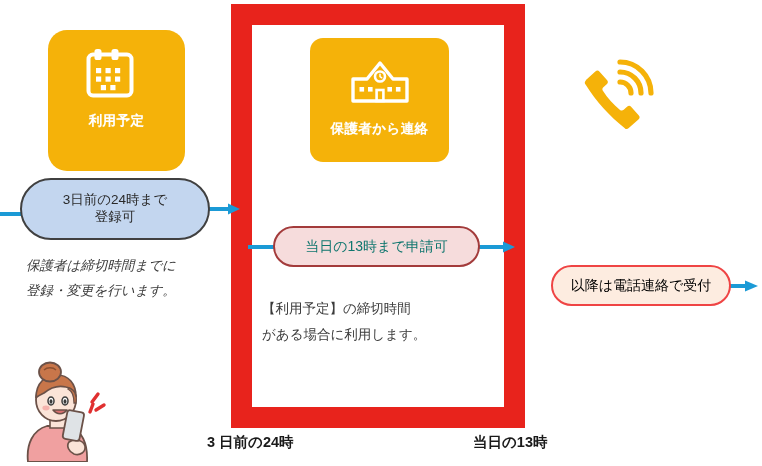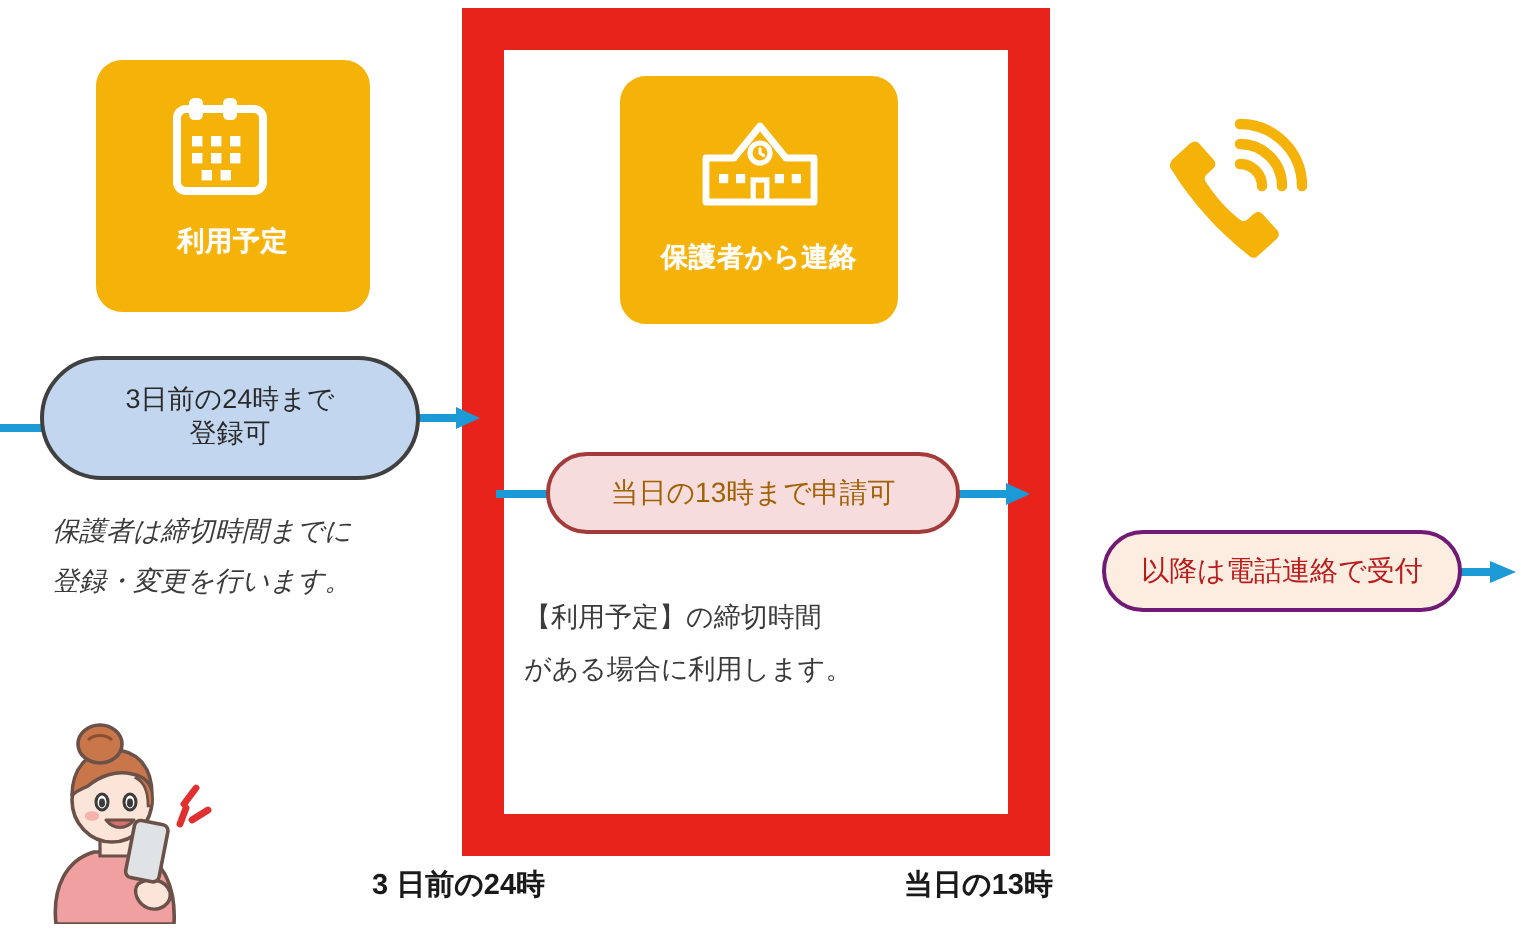--- a/index.html
+++ b/index.html
@@ -42,21 +42,21 @@
   .tile {
     position: absolute;
     border-radius: 13px;
     background: #f5b209;
     display: flex;
     flex-direction: column;
     align-items: center;
     justify-content: flex-start;
     box-sizing: border-box;
   }
-  .tile-left  { left: 48px;  top: 30px; width: 137px; height: 126px; padding-top: 16px; }
+  .tile-left  { left: 48px;  top: 30px; width: 137px; height: 141px; padding-top: 16px; border-radius: 19px; }
   .tile-mid   { left: 310px; top: 38px; width: 139px; height: 124px; padding-top: 16px; }
   .tile-label {
     color: #ffffff;
     font-size: 13.5px;
     font-weight: bold;
     letter-spacing: 0.4px;
     margin-top: 6px;
     text-shadow: 0 0 1px rgba(255,255,255,0.35);
   }
   .tile-glyph { width: 66px; height: 60px; display: block; }
@@ -85,28 +85,28 @@
     left: 20px;  top: 178px;  width: 190px; height: 62px;
     background: #c3d6ef;
     border: 2px solid #404040;
     color: #2a2a2a;
     font-size: 13.5px;
   }
   .pill-pink {
     left: 273px; top: 226px;  width: 207px; height: 41px;
     background: #f6dcdc;
     border: 2px solid #a33b3b;
-    color: #a16207;
+    color: #0f766e;
     font-size: 14px;
   }
   .pill-orange {
     left: 551px; top: 265px;  width: 180px; height: 41px;
     background: #fdece0;
-    border: 2px solid #701a75;
-    color: #b91c1c;
+    border: 2px solid #ef4444;
+    color: #000000;
     font-size: 14px;
   }
   .pill-line2 { display: block; }
 
   
   .arrow {
     position: absolute;
     height: 14px;
   }
 
@@ -121,20 +121,21 @@
   .para-left { left: 26px;  top: 254px; font-style: italic; }
   .para-mid  { left: 262px; top: 296px; font-size: 13.5px; line-height: 1.95; }
 
   
   .tl-label {
     position: absolute;
     font-size: 14.5px;
     font-weight: bold;
     color: #1a1a1a;
     white-space: nowrap;
+    margin-left: 21px;
   }
   .tl-left  { left: 186px; top: 433px; }
   .tl-right { left: 452px; top: 433px; }
 
   
   .person {
     position: absolute;
     left: 6px;
     top: 358px;
     width: 108px;

